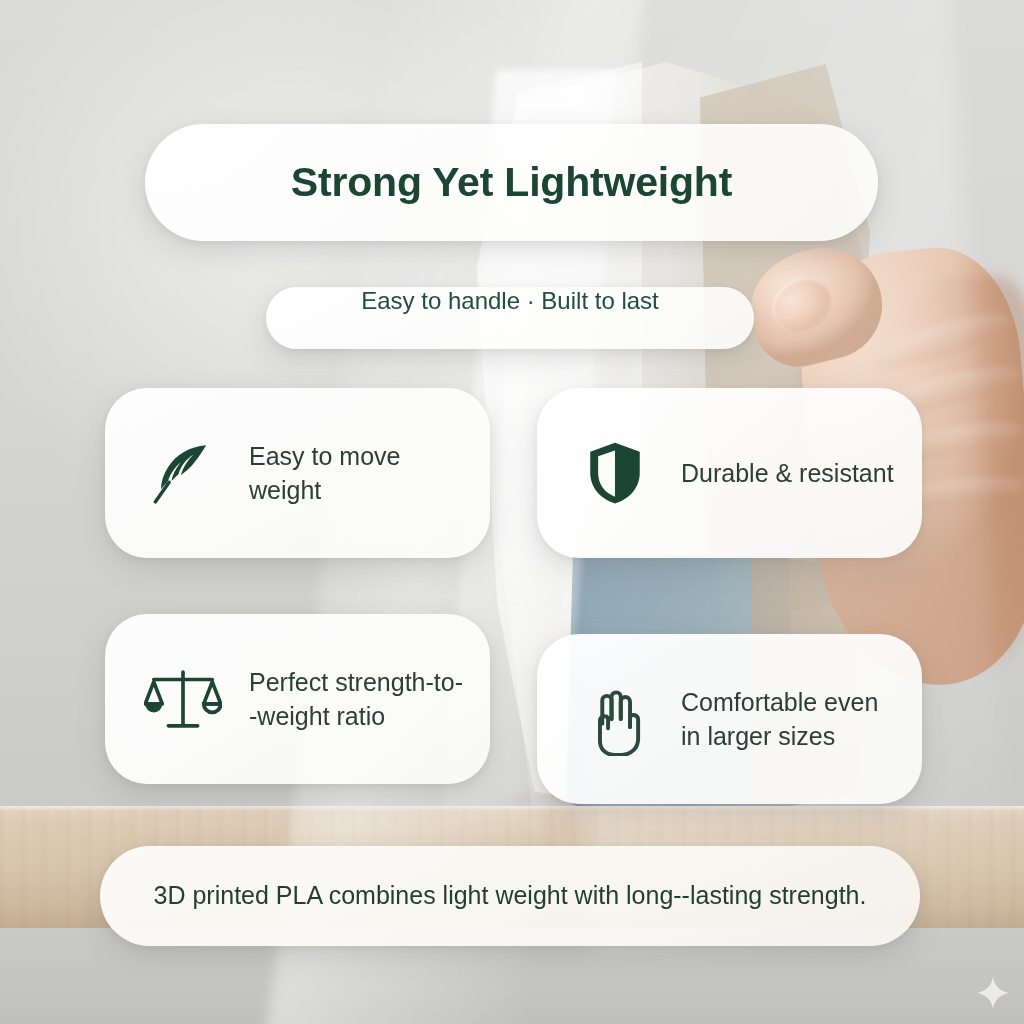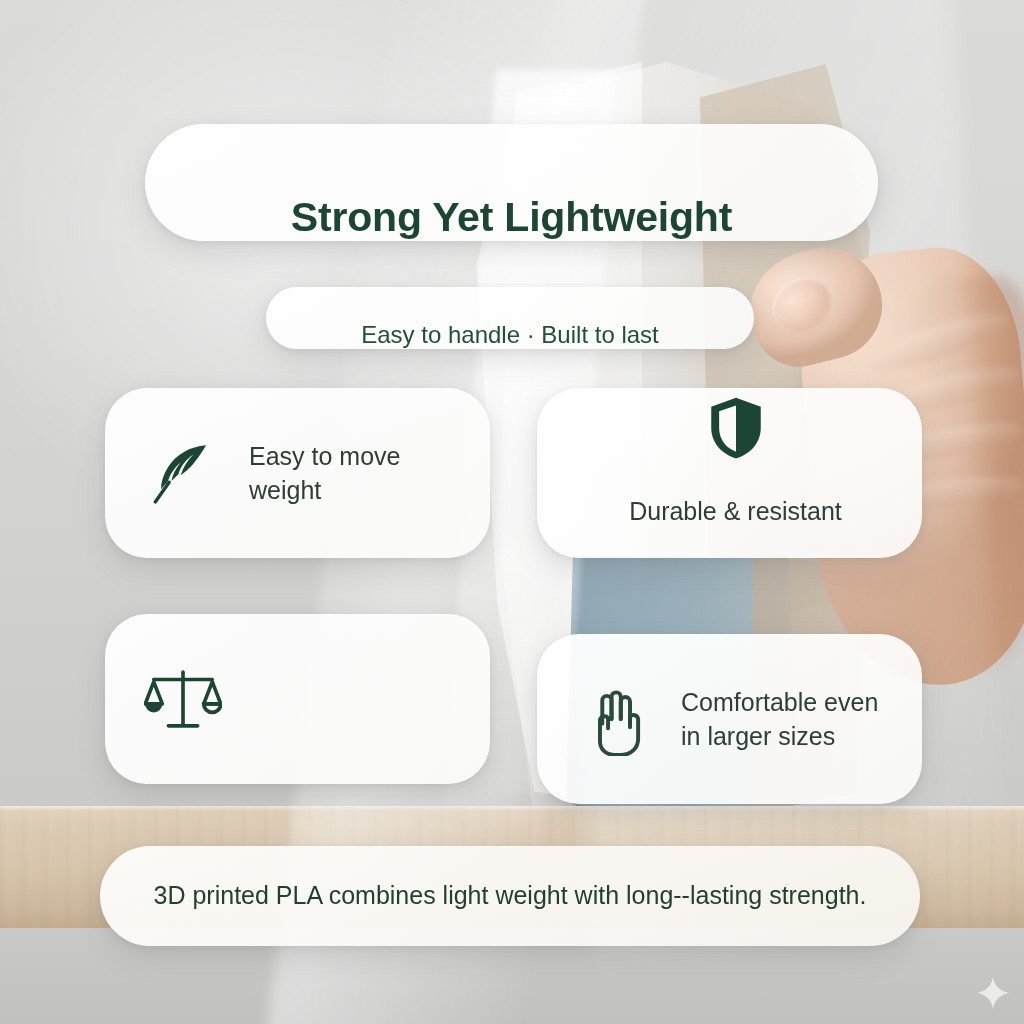--- a/index.html
+++ b/index.html
@@ -166,42 +166,42 @@
   .pill, .card, .banner{
     position:absolute;
     background:linear-gradient(145deg, rgba(255,255,255,.955), rgba(252,252,251,.90));
     box-shadow:0 10px 28px rgba(95,95,95,.18), 0 2px 6px rgba(95,95,95,.10);
     box-sizing:border-box;
   }
 
   .title-pill{
     left:145px;top:124px;width:733px;height:117px;
     border-radius:59px;
-    display:flex;align-items:flex-end;justify-content:center;
+    display:flex;align-items:center;justify-content:center;
   }
   .title-text{
     font-size:41px;font-weight:bold;letter-spacing:-.2px;
     color:#1d4533;white-space:nowrap;
   }
 
   .sub-pill{
     left:266px;top:287px;width:488px;height:62px;
     border-radius:31px;
-    display:flex;align-items:flex-end;justify-content:center;
+    display:flex;align-items:flex-start;justify-content:center;
   }
   .sub-text{
     font-size:24px;color:#20503a;white-space:nowrap;
   }
 
   .card{
     width:385px;height:170px;border-radius:42px;
     display:flex;align-items:center;padding:0 26px 0 38px;gap:26px;
   }
   .card-1{left:105px;top:388px;}
-  .card-2{left:537px;top:388px;flex-direction:column;}
+  .card-2{left:537px;top:388px;}
   .card-3{left:105px;top:614px;}
   .card-4{left:537px;top:614px;margin-top:20px;}
 
   .card-icon{
     width:80px;height:80px;flex:0 0 80px;
     display:flex;align-items:center;justify-content:center;
   }
   .card-icon svg{display:block;}
   .card-label{
     font-size:25px;line-height:1.38;color:#2c3e36;
@@ -297,20 +297,21 @@
           <path d="M32 10v42"></path>
           <path d="M8 16h48"></path>
           <path d="M20 54h24"></path>
         </g>
         <path d="M8 18 1 36h14L8 18Z" fill="none" stroke="#1d4533" stroke-width="3" stroke-linejoin="round"></path>
         <path d="M56 18 49 36h14L56 18Z" fill="none" stroke="#1d4533" stroke-width="3" stroke-linejoin="round"></path>
         <path d="M1 36a7 7 0 0 0 14 0Z" fill="#1d4533"></path>
         <path d="M49 36a7 7 0 0 0 14 0Z" fill="none" stroke="#1d4533" stroke-width="3"></path>
       </svg>
     </span>
+    <span class="card-label">Perfect strength-to--weight ratio</span>
   </div>
 
   <div class="card card-4">
     <span class="card-icon">
       <svg width="74" height="74" viewBox="0 0 64 64">
         <g fill="none" stroke="#2b4a3c" stroke-width="3.4" stroke-linecap="round" stroke-linejoin="round">
           <path d="M21 36V16a4 4 0 0 1 8 0v16"></path>
           <path d="M29 32V13a4 4 0 0 1 8 0v19"></path>
           <path d="M37 32V17a4 4 0 0 1 8 0v22"></path>
           <path d="M45 39v-9a4 4 0 0 1 7 2v17c0 8-6 14-14 14h-7c-7 0-12-5-12-12V33a4 4 0 0 1 7-2v9"></path>

